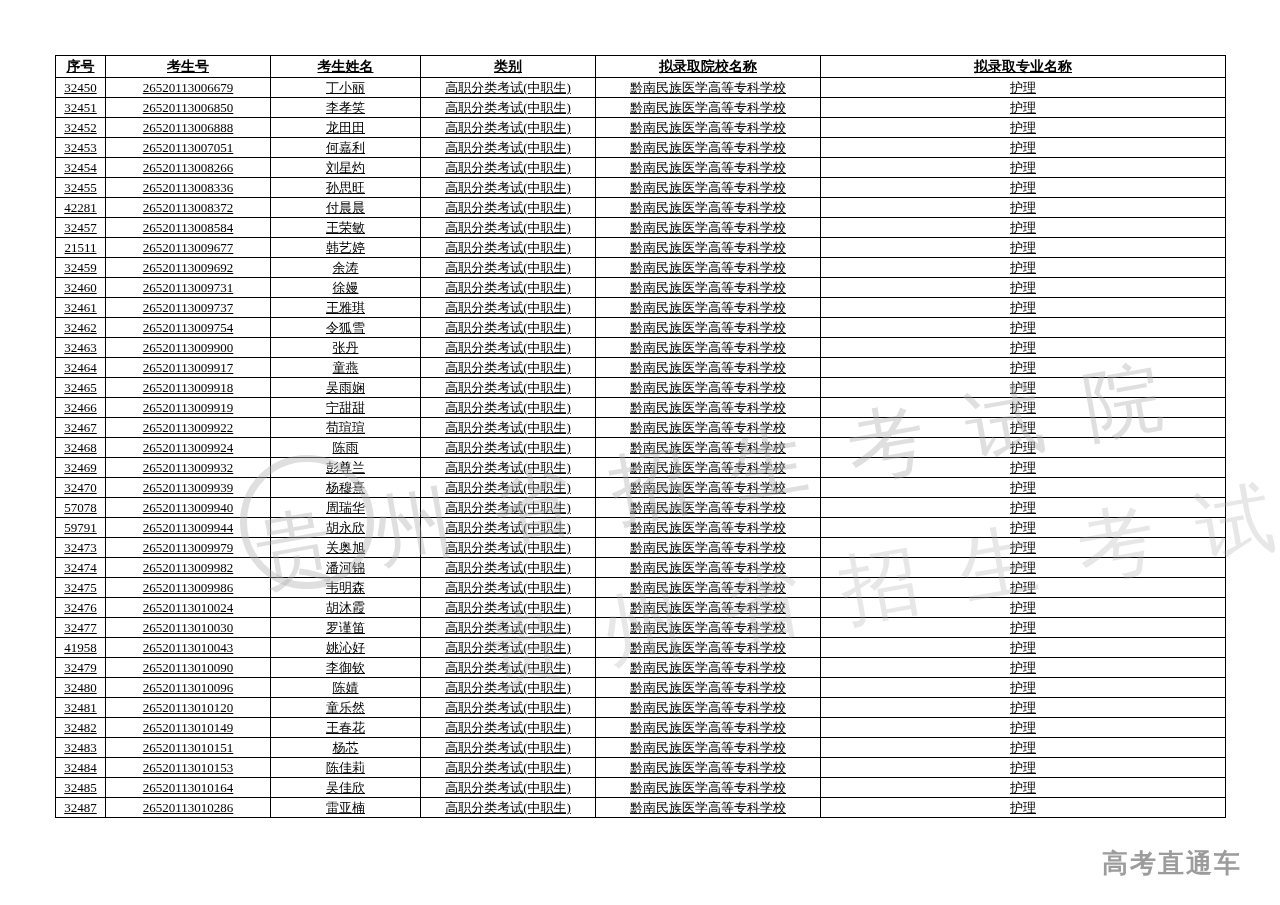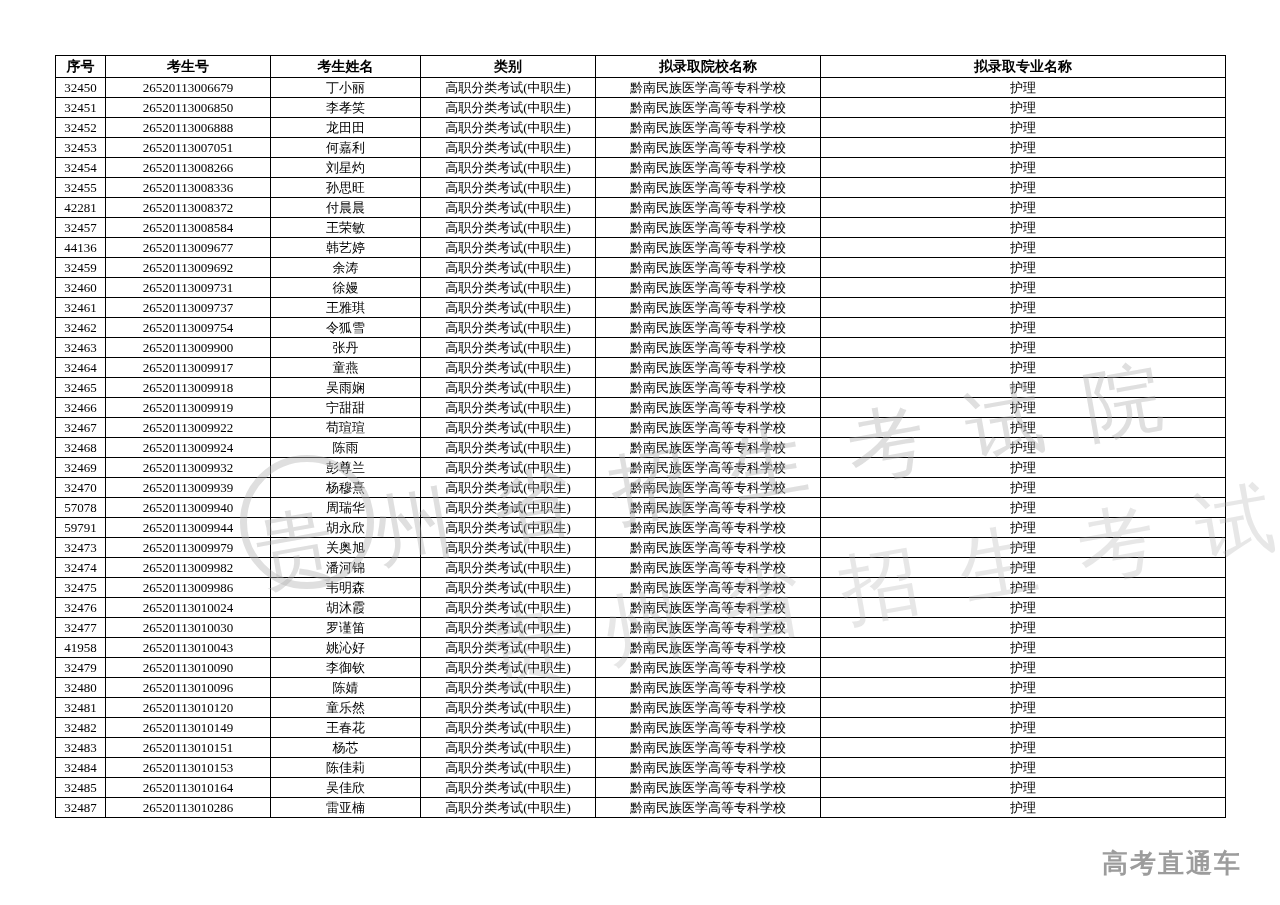--- a/index.html
+++ b/index.html
@@ -20,20 +20,21 @@
     inset: 0;
   }
   table.roster {
     border-collapse: collapse;
     table-layout: fixed;
     position: absolute;
     left: 55px;
     top: 55px;
     width: 1170px;
     z-index: 2;
+    text-decoration: underline;
   }
   table.roster th,
   table.roster td {
     border: 1px solid #000;
     text-align: center;
     vertical-align: middle;
     padding: 0 2px;
     font-size: 13px;
     height: 19px;
     line-height: 19px;
@@ -186,21 +187,21 @@
         </tr>
         <tr>
           <td>32457</td>
           <td>26520113008584</td>
           <td>王荣敏</td>
           <td>高职分类考试(中职生)</td>
           <td>黔南民族医学高等专科学校</td>
           <td>护理</td>
         </tr>
         <tr>
-          <td>44136</td>
+          <td>21511</td>
           <td>26520113009677</td>
           <td>韩艺婷</td>
           <td>高职分类考试(中职生)</td>
           <td>黔南民族医学高等专科学校</td>
           <td>护理</td>
         </tr>
         <tr>
           <td>32459</td>
           <td>26520113009692</td>
           <td>余涛</td>

